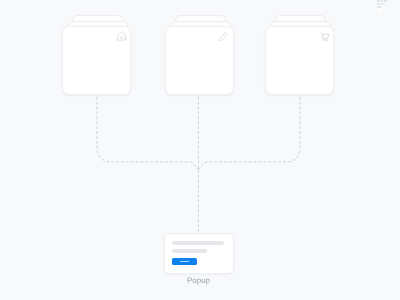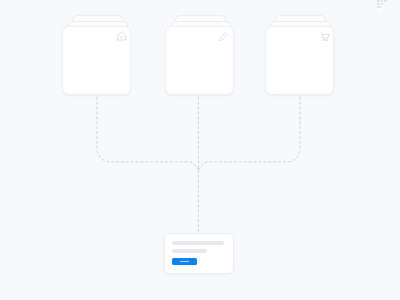--- a/index.html
+++ b/index.html
@@ -110,13 +110,14 @@
   </div>
 
   <div class="popup">
     <div class="bar l1"></div>
     <div class="bar l2"></div>
     <div class="btn">
       <div class="btn-bar"></div>
     </div>
   </div>
 
+  <div class="caption">Popup</div>
 </div>
 
 </body></html>

